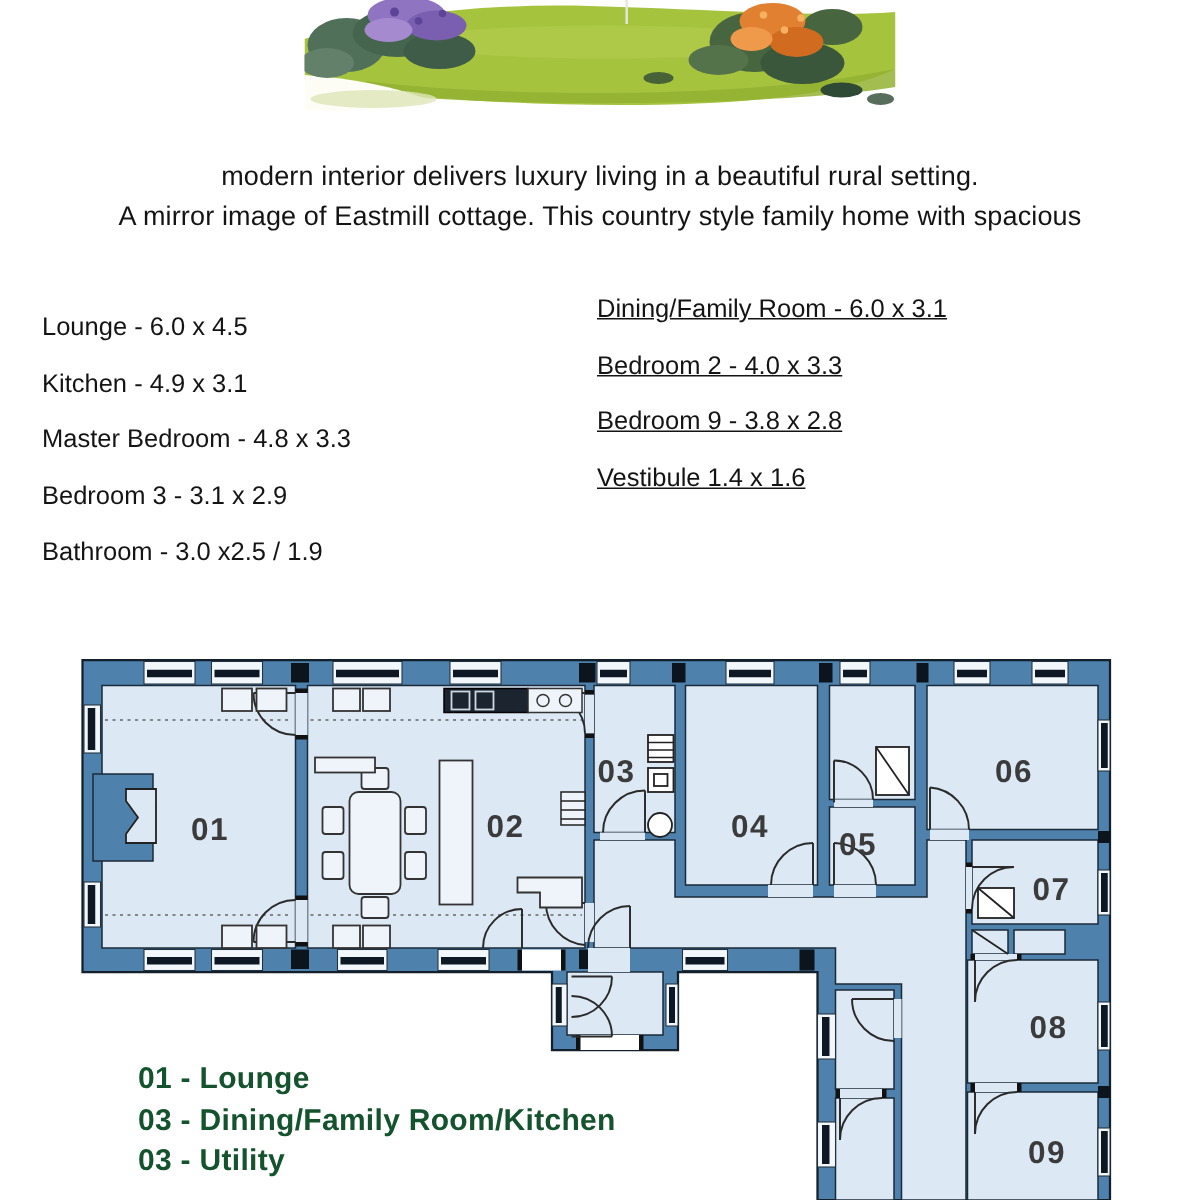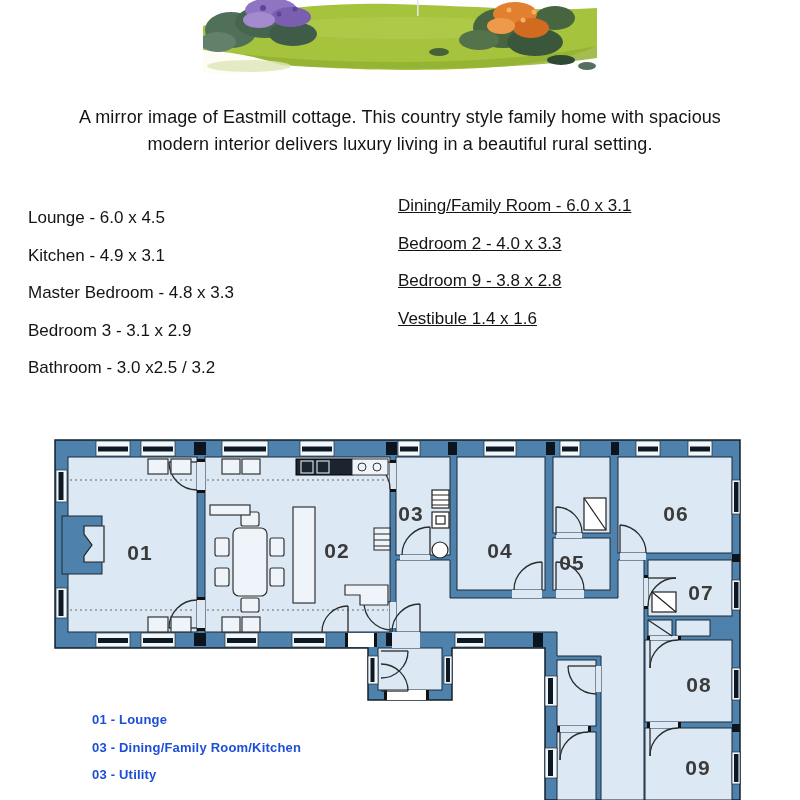--- a/index.html
+++ b/index.html
@@ -6,22 +6,22 @@
   .page{position:relative;width:800px;height:800px;background:#ffffff;overflow:hidden;
         font-family:"Liberation Sans",sans-serif;color:#141414;}
   .hero{position:absolute;left:203px;top:0;width:394px;height:75px;}
   .desc{position:absolute;left:0;top:104px;width:800px;text-align:center;
         font-size:18px;line-height:26.5px;font-weight:400;letter-spacing:.1px;}
   .roomlist{position:absolute;top:196px;font-size:17px;font-weight:400;}
   .roomlist .row{height:37.6px;}
   .col-left{left:28px;margin-top:12px;}
   .col-right{left:398px;text-decoration:underline;}
   .plan{position:absolute;left:0;top:0;width:800px;height:800px;}
-  .legend{position:absolute;left:92px;top:706px;font-size:13px;font-weight:700;
-          line-height:27.5px;letter-spacing:.2px;color:#1d4ed8;}
+  .legend{position:absolute;left:92px;top:706px;font-size:20px;font-weight:700;
+          line-height:27.5px;letter-spacing:.2px;color:#14532d;}
   svg text.rlabel{font-family:"Liberation Sans",sans-serif;font-size:21px;font-weight:700;
           fill:#3b3b3b;letter-spacing:1px;text-anchor:middle;}
 </style>
 </head>
 <body>
 
 <div class="page">
 
   <svg class="hero" viewBox="0 0 394 75" preserveAspectRatio="none">
     <rect x="0" y="0" width="394" height="75" fill="#ffffff"></rect>
@@ -50,30 +50,30 @@
     <circle cx="306" cy="10" r="2.5" fill="#f5b060"></circle>
     <circle cx="320" cy="20" r="2.5" fill="#f5b060"></circle>
     <circle cx="331" cy="12" r="2.5" fill="#f5b060"></circle>
     <ellipse cx="358" cy="60" rx="14" ry="5" fill="#2e4a34"></ellipse>
     <ellipse cx="236" cy="52" rx="10" ry="4" fill="#2e4a34" opacity="0.8"></ellipse>
     <ellipse cx="384" cy="66" rx="9" ry="4" fill="#2e4a34" opacity="0.8"></ellipse>
     <rect x="214" y="0" width="1.6" height="16" fill="#e6e6e0"></rect>
   </svg>
 
   <div class="desc">
+    <div>modern interior delivers luxury living in a beautiful rural setting.</div>
     <div>A mirror image of Eastmill cottage. This country style family home with spacious</div>
-    <div>modern interior delivers luxury living in a beautiful rural setting.</div>
   </div>
 
   <div class="roomlist col-left">
     <div class="row">Lounge - 6.0 x 4.5</div>
     <div class="row">Kitchen - 4.9 x 3.1</div>
     <div class="row">Master Bedroom - 4.8 x 3.3</div>
     <div class="row">Bedroom 3 - 3.1 x 2.9</div>
-    <div class="row">Bathroom - 3.0 x2.5 / 3.2</div>
+    <div class="row">Bathroom - 3.0 x2.5 / 1.9</div>
   </div>
   <div class="roomlist col-right">
     <div class="row">Dining/Family Room - 6.0 x 3.1</div>
     <div class="row">Bedroom 2 - 4.0 x 3.3</div>
     <div class="row">Bedroom 9 - 3.8 x 2.8</div>
     <div class="row">Vestibule 1.4 x 1.6</div>
   </div>
 
   <svg class="plan" viewBox="0 0 800 800">
 

